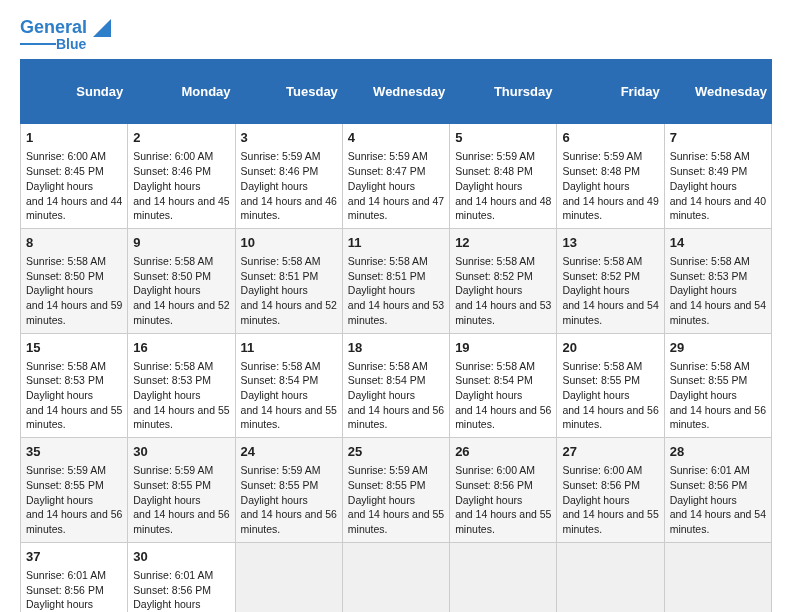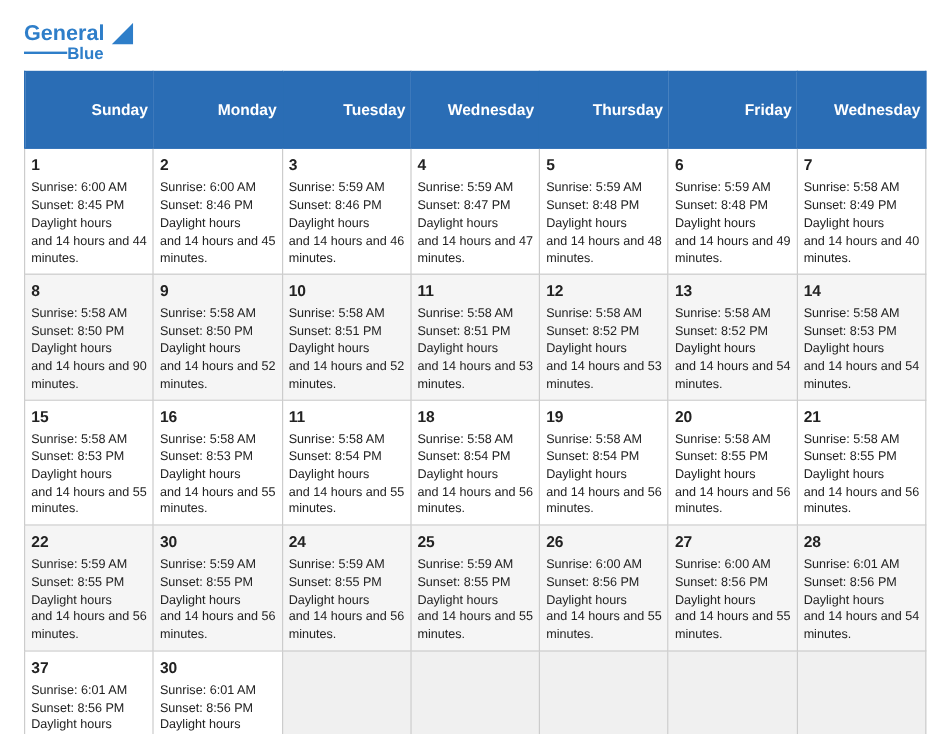--- a/index.html
+++ b/index.html
@@ -127,39 +127,39 @@
     <tr>
           <td><span class="day-num">1</span><span>Sunrise: 6:00 AM</span><br><span>Sunset: 8:45 PM</span><br><span>Daylight hours</span><br><span>and 14 hours and 44 minutes.</span></td>
           <td><span class="day-num">2</span><span>Sunrise: 6:00 AM</span><br><span>Sunset: 8:46 PM</span><br><span>Daylight hours</span><br><span>and 14 hours and 45 minutes.</span></td>
           <td><span class="day-num">3</span><span>Sunrise: 5:59 AM</span><br><span>Sunset: 8:46 PM</span><br><span>Daylight hours</span><br><span>and 14 hours and 46 minutes.</span></td>
           <td><span class="day-num">4</span><span>Sunrise: 5:59 AM</span><br><span>Sunset: 8:47 PM</span><br><span>Daylight hours</span><br><span>and 14 hours and 47 minutes.</span></td>
           <td><span class="day-num">5</span><span>Sunrise: 5:59 AM</span><br><span>Sunset: 8:48 PM</span><br><span>Daylight hours</span><br><span>and 14 hours and 48 minutes.</span></td>
           <td><span class="day-num">6</span><span>Sunrise: 5:59 AM</span><br><span>Sunset: 8:48 PM</span><br><span>Daylight hours</span><br><span>and 14 hours and 49 minutes.</span></td>
           <td><span class="day-num">7</span><span>Sunrise: 5:58 AM</span><br><span>Sunset: 8:49 PM</span><br><span>Daylight hours</span><br><span>and 14 hours and 40 minutes.</span></td>
         </tr>
         <tr>
-          <td><span class="day-num">8</span><span>Sunrise: 5:58 AM</span><br><span>Sunset: 8:50 PM</span><br><span>Daylight hours</span><br><span>and 14 hours and 90 minutes.</span></td>
+          <td><span class="day-num">8</span><span>Sunrise: 5:58 AM</span><br><span>Sunset: 8:50 PM</span><br><span>Daylight hours</span><br><span>and 14 hours and 59 minutes.</span></td>
           <td><span class="day-num">9</span><span>Sunrise: 5:58 AM</span><br><span>Sunset: 8:50 PM</span><br><span>Daylight hours</span><br><span>and 14 hours and 52 minutes.</span></td>
           <td><span class="day-num">10</span><span>Sunrise: 5:58 AM</span><br><span>Sunset: 8:51 PM</span><br><span>Daylight hours</span><br><span>and 14 hours and 52 minutes.</span></td>
           <td><span class="day-num">11</span><span>Sunrise: 5:58 AM</span><br><span>Sunset: 8:51 PM</span><br><span>Daylight hours</span><br><span>and 14 hours and 53 minutes.</span></td>
           <td><span class="day-num">12</span><span>Sunrise: 5:58 AM</span><br><span>Sunset: 8:52 PM</span><br><span>Daylight hours</span><br><span>and 14 hours and 53 minutes.</span></td>
           <td><span class="day-num">13</span><span>Sunrise: 5:58 AM</span><br><span>Sunset: 8:52 PM</span><br><span>Daylight hours</span><br><span>and 14 hours and 54 minutes.</span></td>
           <td><span class="day-num">14</span><span>Sunrise: 5:58 AM</span><br><span>Sunset: 8:53 PM</span><br><span>Daylight hours</span><br><span>and 14 hours and 54 minutes.</span></td>
         </tr>
         <tr>
           <td><span class="day-num">15</span><span>Sunrise: 5:58 AM</span><br><span>Sunset: 8:53 PM</span><br><span>Daylight hours</span><br><span>and 14 hours and 55 minutes.</span></td>
           <td><span class="day-num">16</span><span>Sunrise: 5:58 AM</span><br><span>Sunset: 8:53 PM</span><br><span>Daylight hours</span><br><span>and 14 hours and 55 minutes.</span></td>
           <td><span class="day-num">11</span><span>Sunrise: 5:58 AM</span><br><span>Sunset: 8:54 PM</span><br><span>Daylight hours</span><br><span>and 14 hours and 55 minutes.</span></td>
           <td><span class="day-num">18</span><span>Sunrise: 5:58 AM</span><br><span>Sunset: 8:54 PM</span><br><span>Daylight hours</span><br><span>and 14 hours and 56 minutes.</span></td>
           <td><span class="day-num">19</span><span>Sunrise: 5:58 AM</span><br><span>Sunset: 8:54 PM</span><br><span>Daylight hours</span><br><span>and 14 hours and 56 minutes.</span></td>
           <td><span class="day-num">20</span><span>Sunrise: 5:58 AM</span><br><span>Sunset: 8:55 PM</span><br><span>Daylight hours</span><br><span>and 14 hours and 56 minutes.</span></td>
-          <td><span class="day-num">21</span><span>Sunrise: 5:58 AM</span><br><span>Sunset: 8:55 PM</span><br><span>Daylight hours</span><br><span>and 14 hours and 56 minutes.</span></td>
+          <td><span class="day-num">29</span><span>Sunrise: 5:58 AM</span><br><span>Sunset: 8:55 PM</span><br><span>Daylight hours</span><br><span>and 14 hours and 56 minutes.</span></td>
         </tr>
         <tr>
-          <td><span class="day-num">22</span><span>Sunrise: 5:59 AM</span><br><span>Sunset: 8:55 PM</span><br><span>Daylight hours</span><br><span>and 14 hours and 56 minutes.</span></td>
+          <td><span class="day-num">35</span><span>Sunrise: 5:59 AM</span><br><span>Sunset: 8:55 PM</span><br><span>Daylight hours</span><br><span>and 14 hours and 56 minutes.</span></td>
           <td><span class="day-num">30</span><span>Sunrise: 5:59 AM</span><br><span>Sunset: 8:55 PM</span><br><span>Daylight hours</span><br><span>and 14 hours and 56 minutes.</span></td>
           <td><span class="day-num">24</span><span>Sunrise: 5:59 AM</span><br><span>Sunset: 8:55 PM</span><br><span>Daylight hours</span><br><span>and 14 hours and 56 minutes.</span></td>
           <td><span class="day-num">25</span><span>Sunrise: 5:59 AM</span><br><span>Sunset: 8:55 PM</span><br><span>Daylight hours</span><br><span>and 14 hours and 55 minutes.</span></td>
           <td><span class="day-num">26</span><span>Sunrise: 6:00 AM</span><br><span>Sunset: 8:56 PM</span><br><span>Daylight hours</span><br><span>and 14 hours and 55 minutes.</span></td>
           <td><span class="day-num">27</span><span>Sunrise: 6:00 AM</span><br><span>Sunset: 8:56 PM</span><br><span>Daylight hours</span><br><span>and 14 hours and 55 minutes.</span></td>
           <td><span class="day-num">28</span><span>Sunrise: 6:01 AM</span><br><span>Sunset: 8:56 PM</span><br><span>Daylight hours</span><br><span>and 14 hours and 54 minutes.</span></td>
         </tr>
         <tr>
           <td><span class="day-num">37</span><span>Sunrise: 6:01 AM</span><br><span>Sunset: 8:56 PM</span><br><span>Daylight hours</span><br><span>and 14 hours and 54 minutes.</span></td>
           <td><span class="day-num">30</span><span>Sunrise: 6:01 AM</span><br><span>Sunset: 8:56 PM</span><br><span>Daylight hours</span><br><span>and 14 hours and 54 minutes.</span></td>

